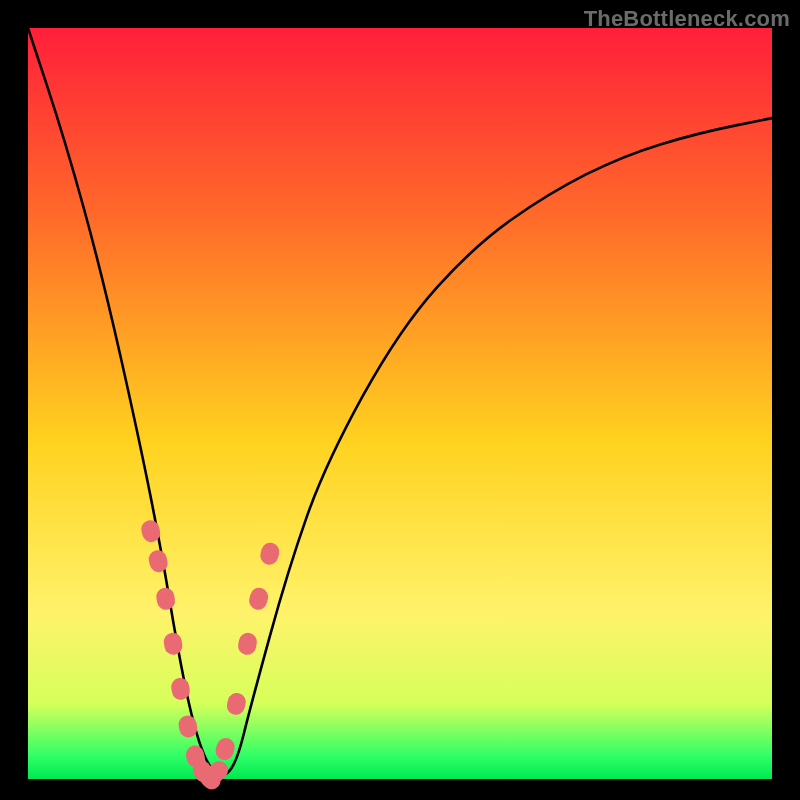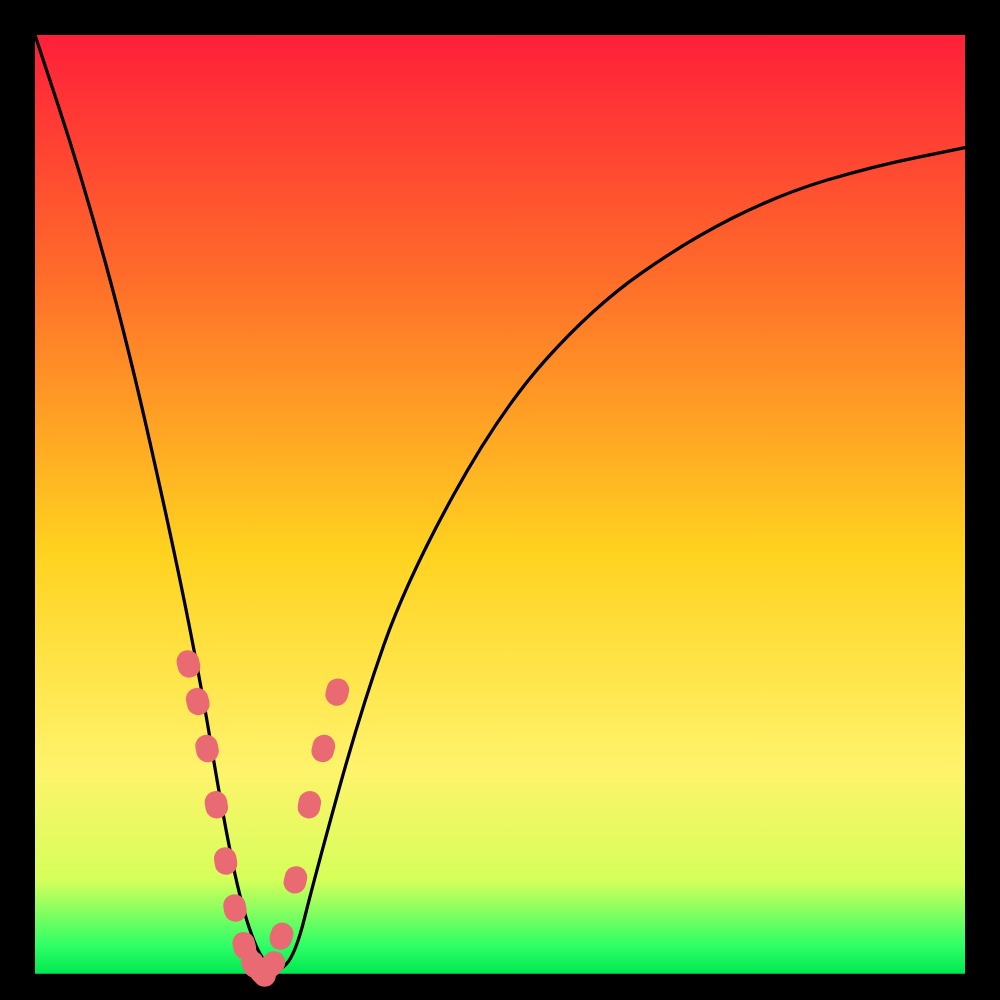--- a/index.html
+++ b/index.html
@@ -28,20 +28,21 @@
 }
 svg {
   display: block;
 }
 </style>
 </head>
 <body>
 
 <div class="canvas-wrap">
 
+  <div class="watermark">TheBottleneck.com</div>
 
   <svg id="chart-svg" width="800" height="800" viewBox="0 0 800 800">
     <defs>
       <linearGradient id="bg-grad" x1="0" y1="0" x2="0" y2="1">
           <stop offset="0%" stop-color="#ff1f3a"></stop>
           <stop offset="25%" stop-color="#ff6a2a"></stop>
           <stop offset="55%" stop-color="#ffd21f"></stop>
           <stop offset="78%" stop-color="#fff36b"></stop>
           <stop offset="90%" stop-color="#d6ff5a"></stop>
           <stop offset="97%" stop-color="#2eff66"></stop>

